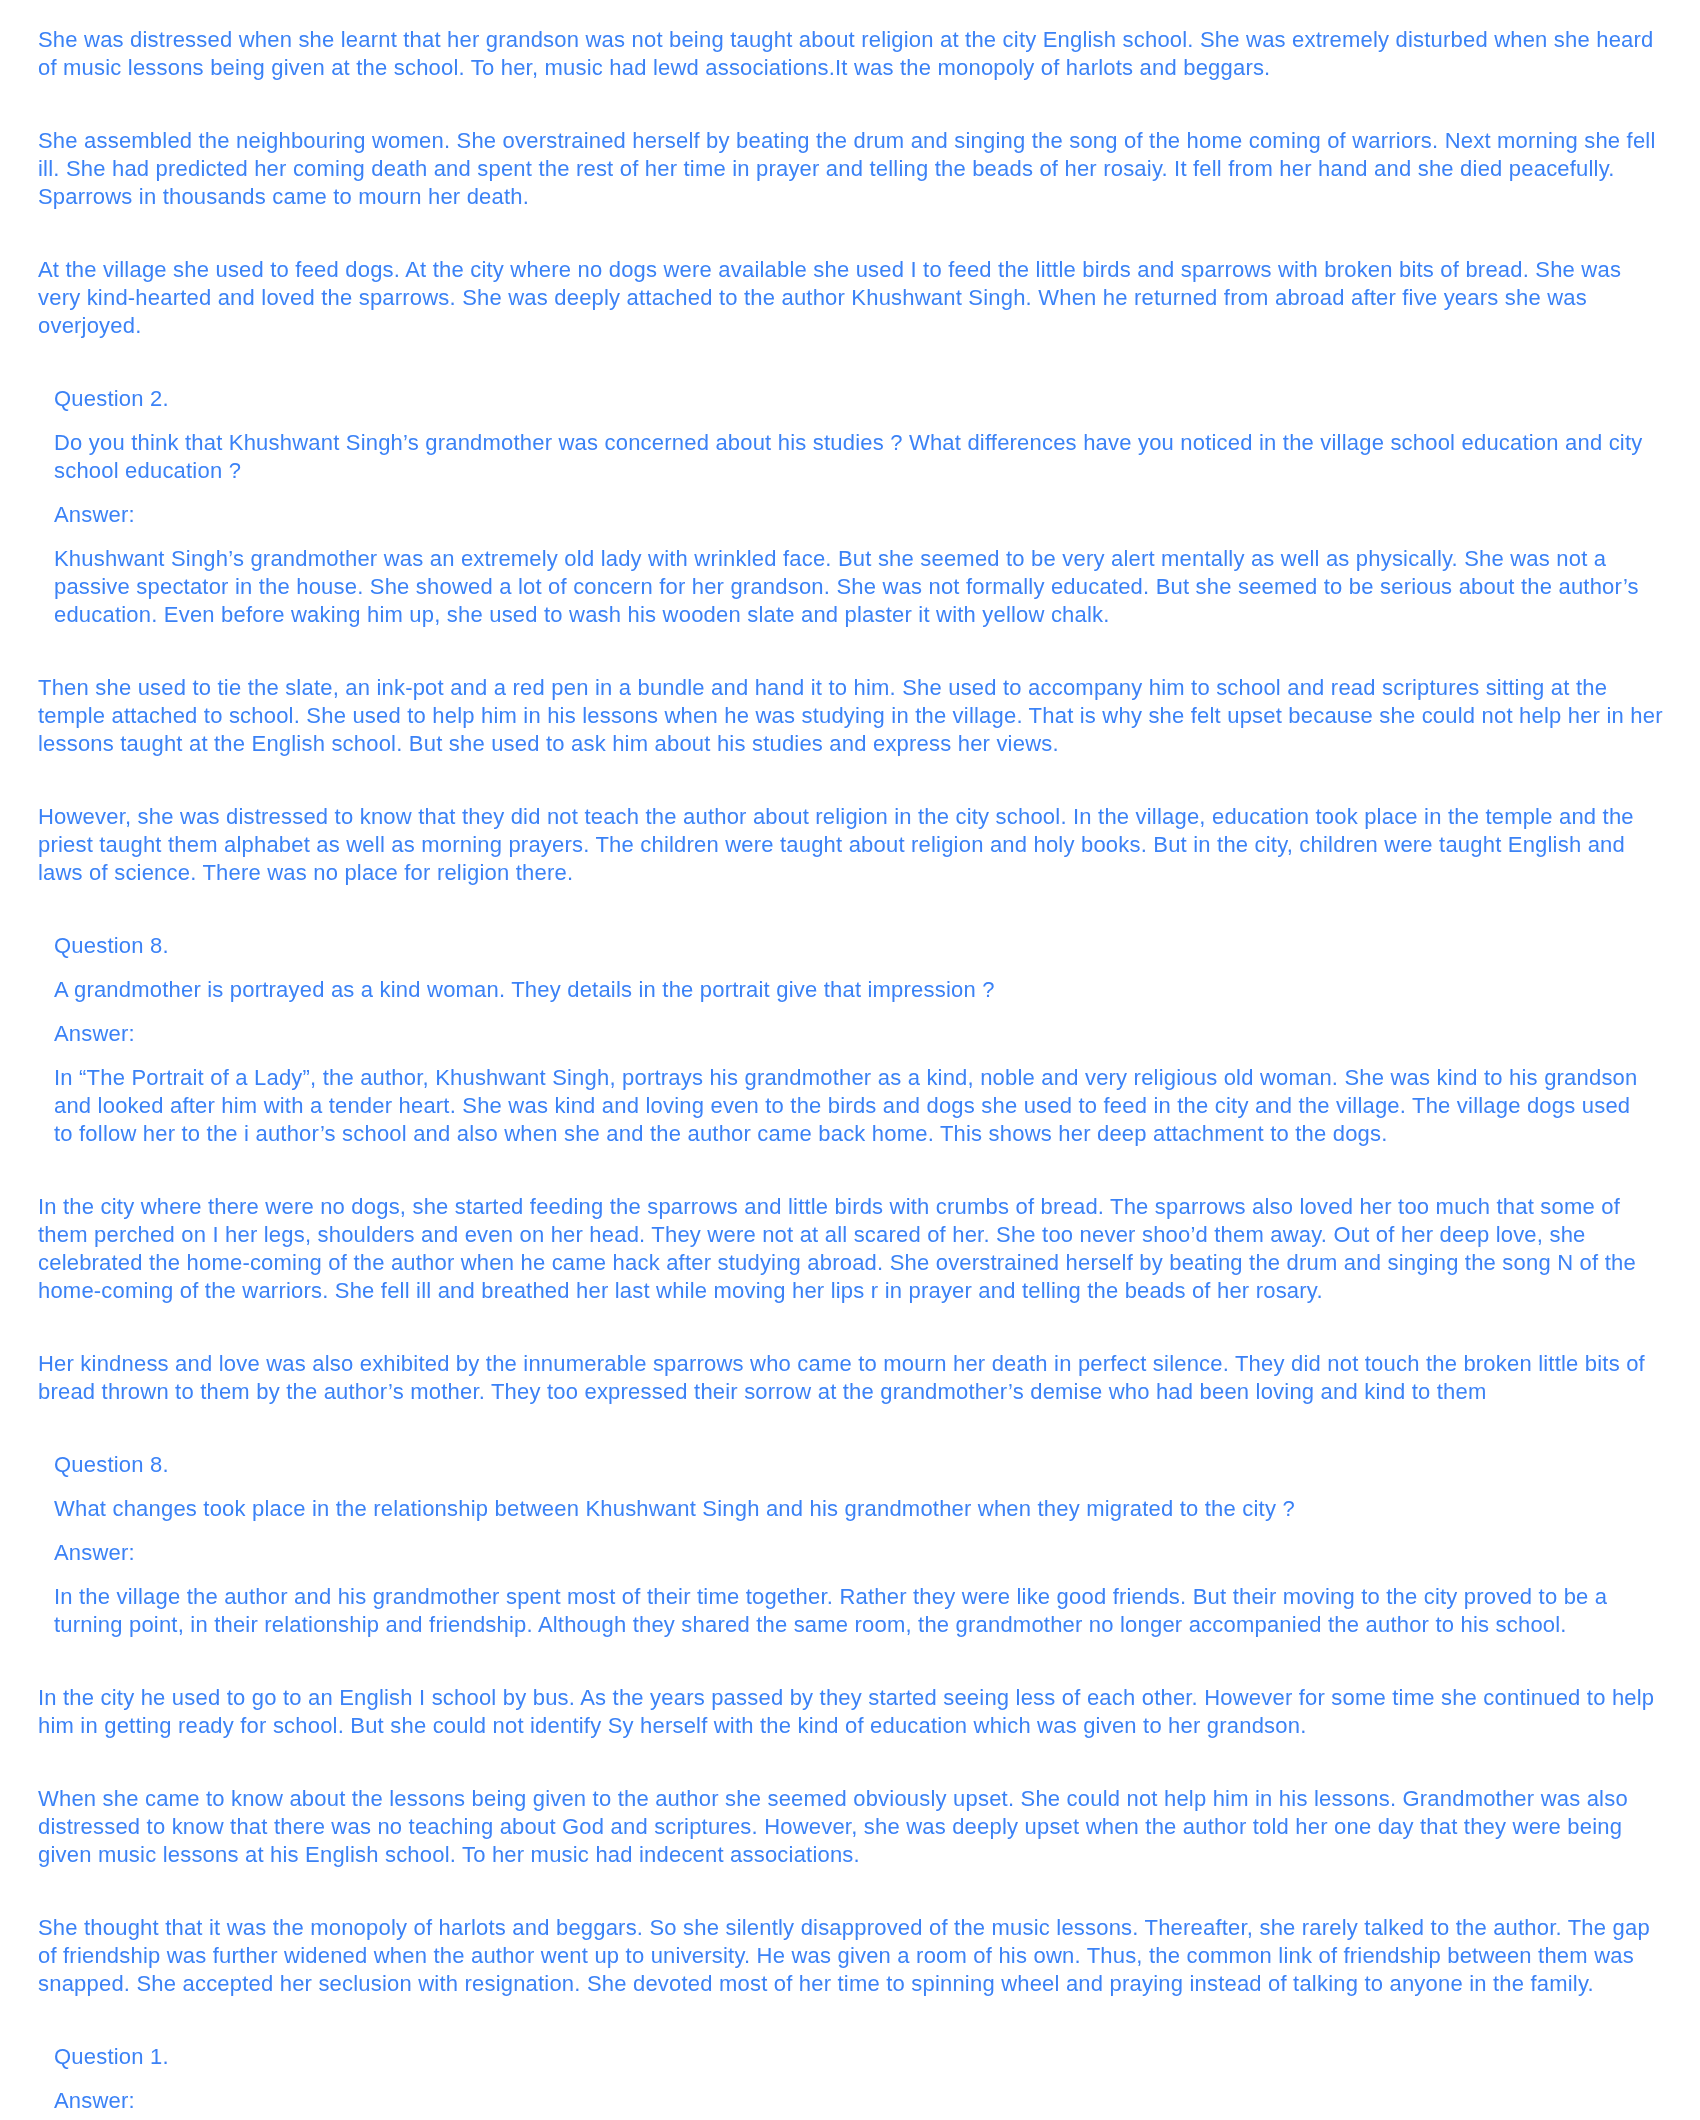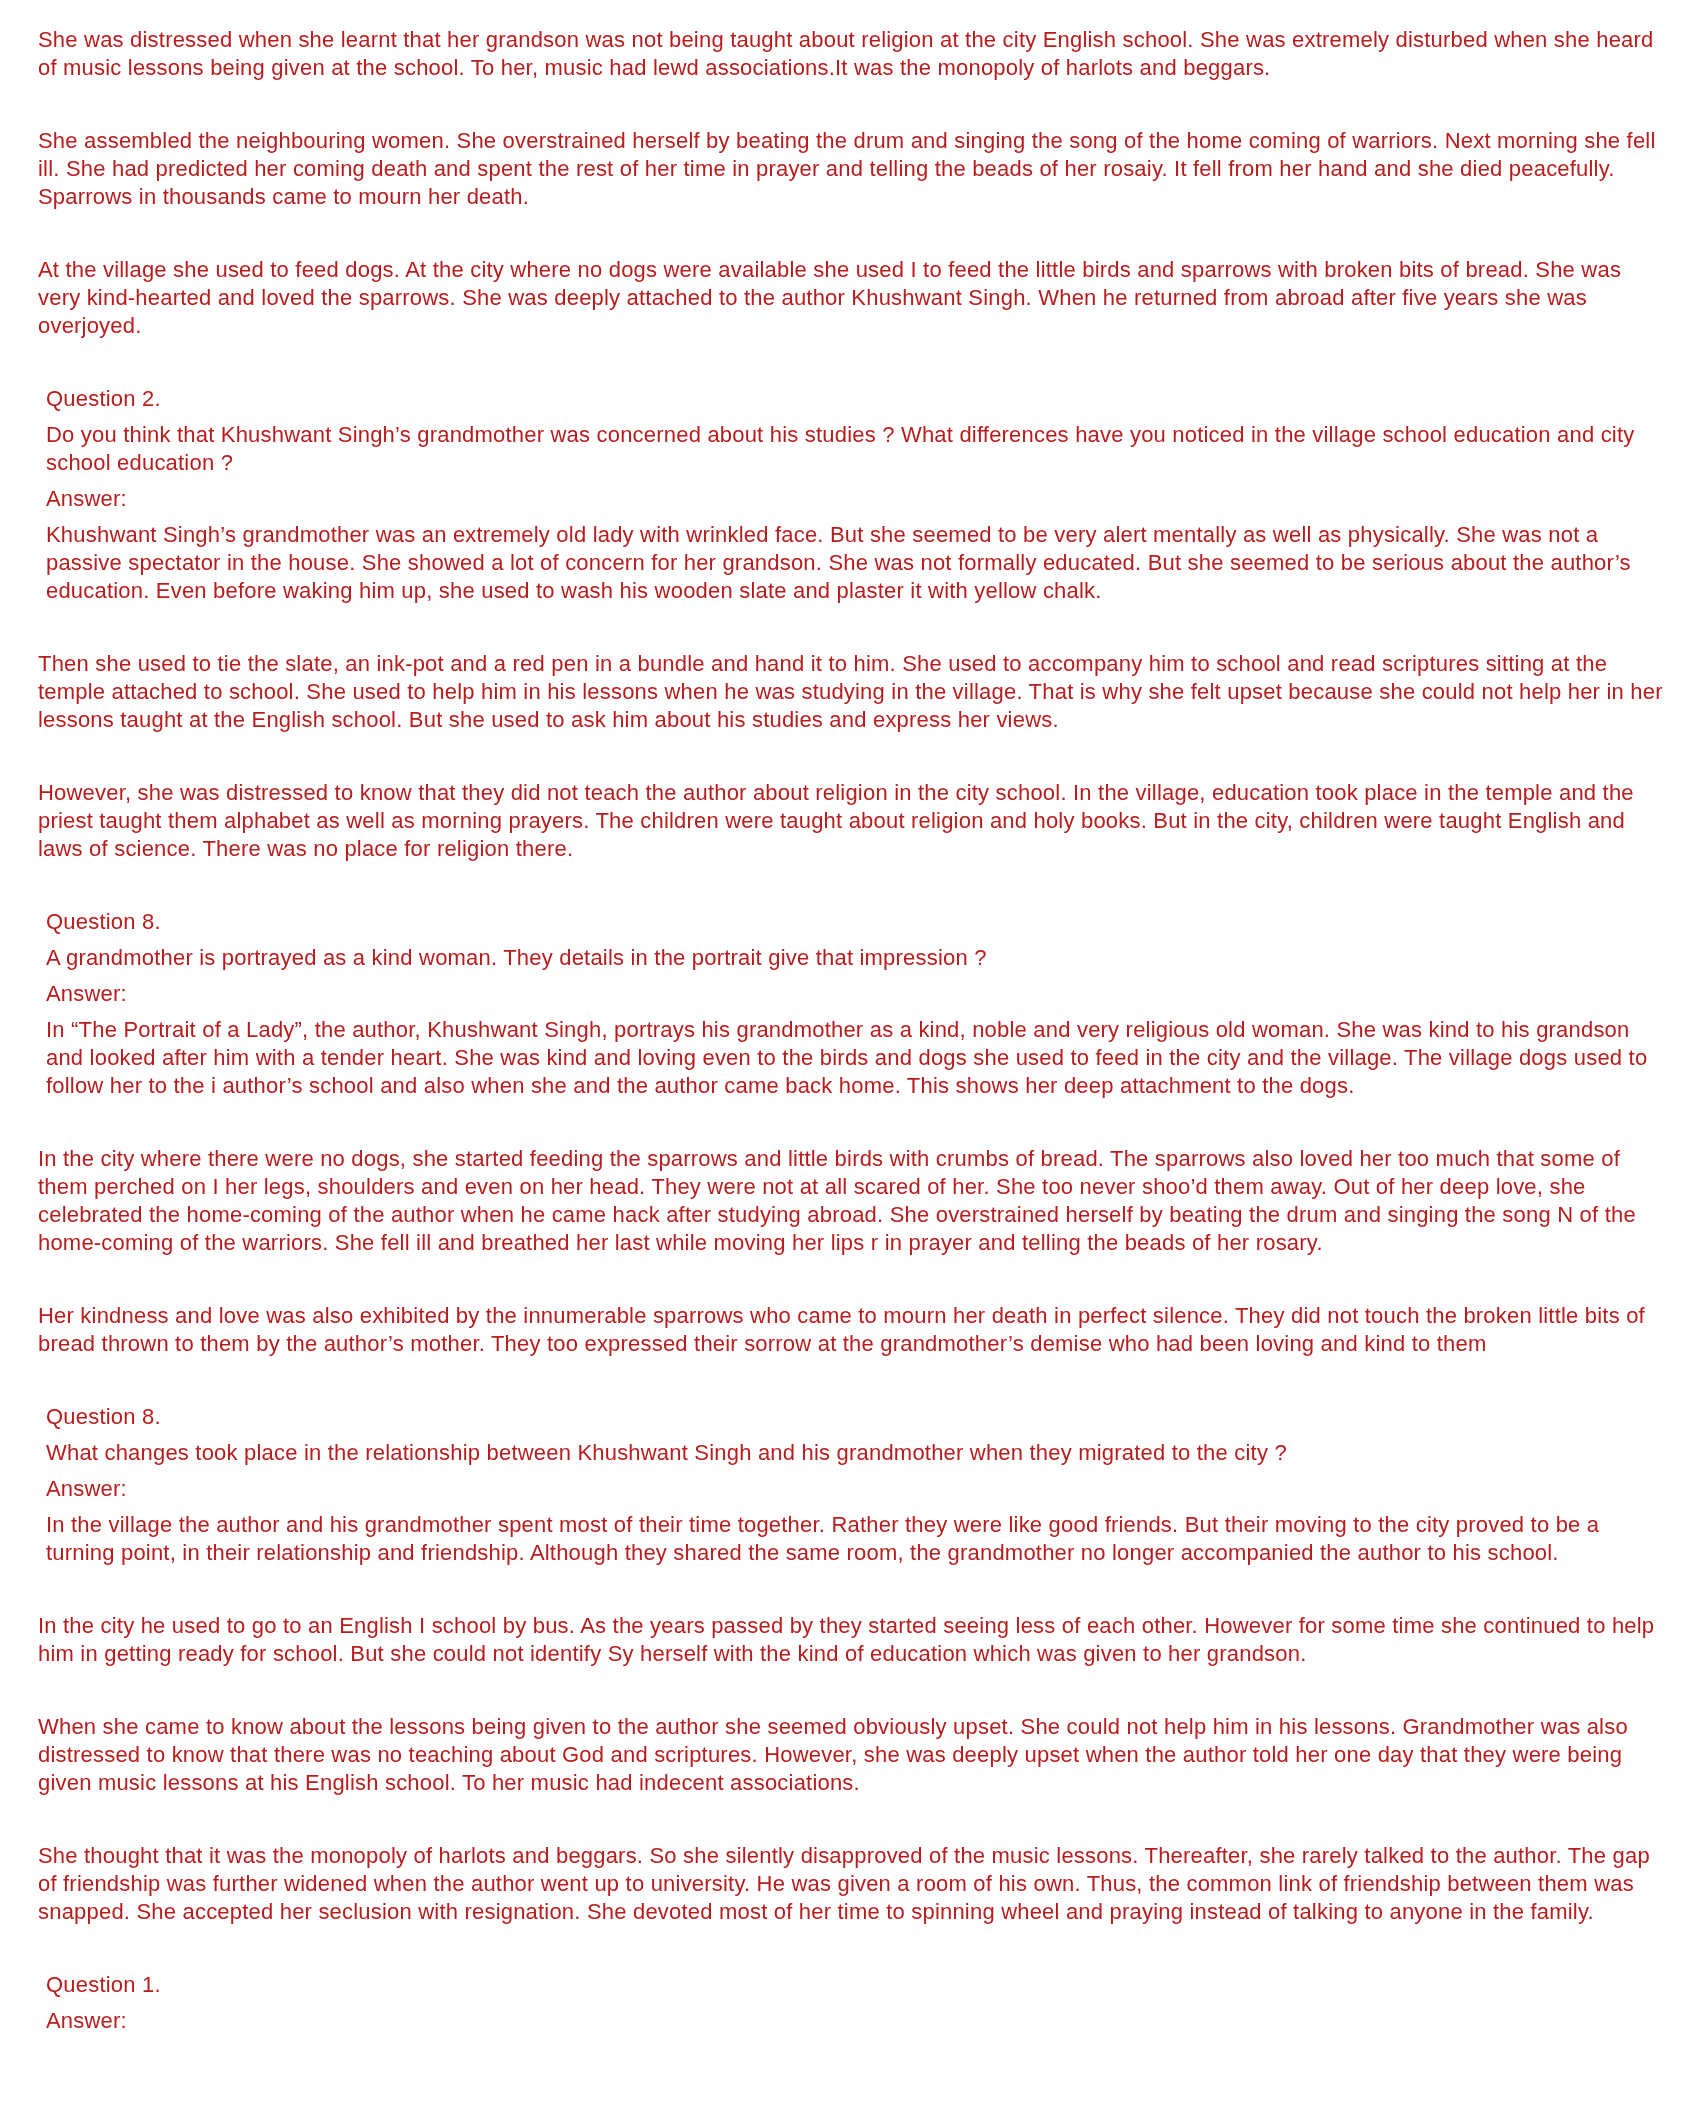--- a/index.html
+++ b/index.html
@@ -22,28 +22,28 @@
     letter-spacing: 0.2px;
     color: #3e3e3e;
     text-align: left;
   }
   .doc p.para,
   .doc div.qa {
     margin: 0 0 45px 0;
     padding: 0;
   }
   .doc div.qa > div {
-    margin: 8px;
+    margin: 16px;
     padding: 0;
   }
 </style>
 </head>
 <body style="background: rgb(255, 255, 255);">
 
-<main class="doc" style="color: #b91c1c;">
+<main class="doc" style="color: #3b82f6;">
     <p class="para">She was distressed when she learnt that her grandson was not being taught about religion at the city English school. She was extremely disturbed when she heard of music lessons being given at the school. To her, music had lewd associations.It was the monopoly of harlots and beggars.</p>
     <p class="para">She assembled the neighbouring women. She overstrained herself by beating the drum and singing the song of the home coming of warriors. Next morning she fell ill. She had predicted her coming death and spent the rest of her time in prayer and telling the beads of her rosaiy. It fell from her hand and she died peacefully. Sparrows in thousands came to mourn her death.</p>
     <p class="para">At the village she used to feed dogs. At the city where no dogs were available she used I to feed the little birds and sparrows with broken bits of bread. She was very kind-hearted and loved the sparrows. She was deeply attached to the author Khushwant Singh. When he returned from abroad after five years she was overjoyed.</p>
     <div class="qa">
       <div>Question 2.</div>
       <div>Do you think that Khushwant Singh’s grandmother was concerned about his studies ? What differences have you noticed in the village school education and city school education ?</div>
       <div>Answer:</div>
       <div>Khushwant Singh’s grandmother was an extremely old lady with wrinkled face. But she seemed to be very alert mentally as well as physically. She was not a passive spectator in the house. She showed a lot of concern for her grandson. She was not formally educated. But she seemed to be serious about the author’s education. Even before waking him up, she used to wash his wooden slate and plaster it with yellow chalk.</div>
     </div>
     <p class="para">Then she used to tie the slate, an ink-pot and a red pen in a bundle and hand it to him. She used to accompany him to school and read scriptures sitting at the temple attached to school. She used to help him in his lessons when he was studying in the village. That is why she felt upset because she could not help her in her lessons taught at the English school. But she used to ask him about his studies and express her views.</p>

